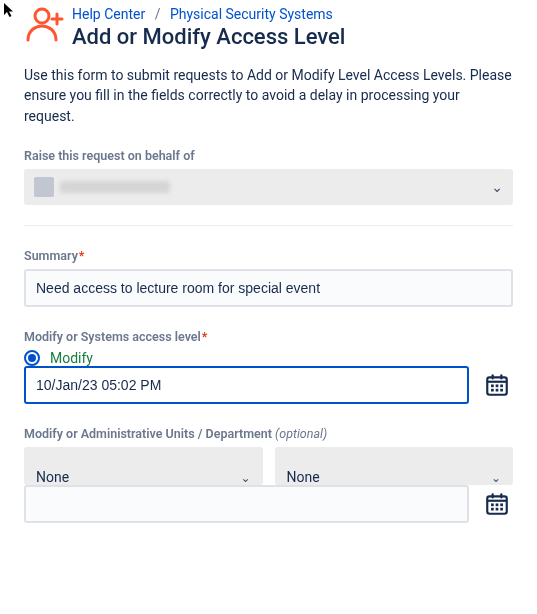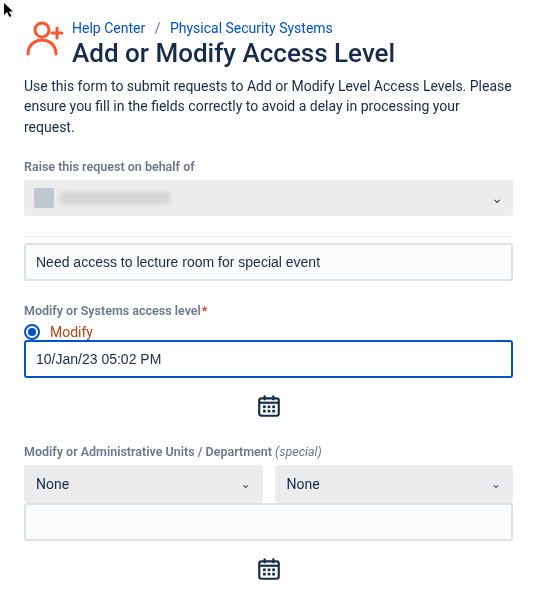--- a/index.html
+++ b/index.html
@@ -9,31 +9,31 @@
     font-size: 14px;
     color: #172b4d;
     background: #fff;
     width: 537px;
   }
   .page { padding: 0 24px 24px 24px; }
   .cursor {
     position: absolute; top: 2px; left: 2px;
     font-size: 16px; color: #000; pointer-events: none;
   }
-  .header-row { display: flex; align-items: flex-start; gap: 8px; padding-top: 20px; }
+  .header-row { display: flex; align-items: flex-start; gap: 8px; padding-top: 6px; }
   .header-icon { flex: 0 0 auto; width: 40px; height: 40px; margin-top: -2px; }
   .header-text { flex: 1 1 auto; }
   .breadcrumbs { font-size: 14px; color: #0052cc; }
   .breadcrumbs a { color: #0052cc; text-decoration: none; }
   .breadcrumbs .sep { color: #6b778c; margin: 0 6px; }
   .page-title {
-    font-size: 26px; font-weight: 500; color: #172b4d;
+    font-size: 22px; font-weight: 500; color: #172b4d;
     margin: 2px 0 0 0;
   }
-  .intro { margin-top: 8px; color: #172b4d; line-height: 1.45; }
+  .intro { margin-top: 16px; color: #172b4d; line-height: 1.45; }
   .field-label {
     font-size: 12.5px; color: #6b778c; font-weight: 600;
     margin-top: 22px; margin-bottom: 6px;
   }
   .required-star { color: #de350b; margin-left: 1px; }
   .optional { font-style: italic; font-weight: 400; }
   .behalf-select {
     display: flex; align-items: center; justify-content: space-between;
     background: #ececec; height: 36px; padding: 0 10px;
     border-radius: 3px; cursor: pointer;
@@ -63,31 +63,31 @@
   .radio-row { display: flex; align-items: center; gap: 10px; cursor: pointer; }
   .radio {
     width: 16px; height: 16px; border-radius: 50%;
     border: 2px solid #c1c7d0; position: relative; flex-shrink: 0;
   }
   .radio.checked { border-color: #0052cc; }
   .radio.checked::after {
     content: ""; position: absolute; top: 2px; left: 2px;
     width: 8px; height: 8px; border-radius: 50%; background: #0052cc;
   }
-  .radio-label { color: #c2410c; }
-  .date-row { display: flex; align-items: center; gap: 12px; flex-direction: column; }
+  .radio-label { color: #15803d; }
+  .date-row { display: flex; align-items: center; gap: 12px; }
   .date-row .date-input { flex: 1 1 auto; }
   .cal-btn {
     flex: 0 0 auto; width: 32px; height: 32px; display:flex; align-items:center; justify-content:center;
     color: #172b4d; cursor: pointer;
   }
   .two-col { display: flex; gap: 12px; }
   .select {
     flex: 1 1 0; height: 38px; background: #ececec;
-    border-radius: 3px; display: flex; align-items: center;
+    border-radius: 3px; display: flex; align-items: flex-end;
     justify-content: space-between; padding: 0 12px;
     color: #172b4d; cursor: pointer;
   }
   .select .chev { font-size: 12px; }
 </style>
 </head>
 <body>
 
 <svg class="cursor" viewBox="0 0 16 16" width="16" height="16">
     <path fill="#000" d="M2 1 L2 13 L5 10 L7.5 15 L9.5 14 L7 9.5 L11 9.5 Z"></path>
@@ -117,20 +117,23 @@
   <div class="behalf-select">
     <div class="avatar-blob">
       <div class="avatar"></div>
       <div class="name-blur"></div>
     </div>
     <span class="chev">⌄</span>
   </div>
 
   <hr class="divider">
 
+  <div class="field-label">
+    <span>Summary</span><span class="required-star">*</span>
+  </div>
   <input class="text-input" type="text" value="Need access to lecture room for special event" style="">
 
   <div class="field-label">
     <span>Modify or Systems access level</span><span class="required-star">*</span>
   </div>
   <div class="radio-group">
     <div class="radio-row">
       <div class="radio checked"></div>
       <span class="radio-label">Modify</span>
     </div>
@@ -149,21 +152,21 @@
         <rect x="15" y="11.5" width="2.5" height="2.5" fill="#172b4d"></rect>
         <rect x="6.5" y="15.5" width="2.5" height="2.5" fill="#172b4d"></rect>
         <rect x="10.75" y="15.5" width="2.5" height="2.5" fill="#172b4d"></rect>
         <rect x="15" y="15.5" width="2.5" height="2.5" fill="#172b4d"></rect>
       </svg>
     </div>
   </div>
 
   <div class="field-label">
     <span>Modify or Administrative Units / Department</span>
-    <span class="optional">(special)</span>
+    <span class="optional">(optional)</span>
   </div>
   <div class="two-col">
     <div class="select">
       <span>None</span>
       <span class="chev">⌄</span>
     </div>
     <div class="select">
       <span>None</span>
       <span class="chev">⌄</span>
     </div>

